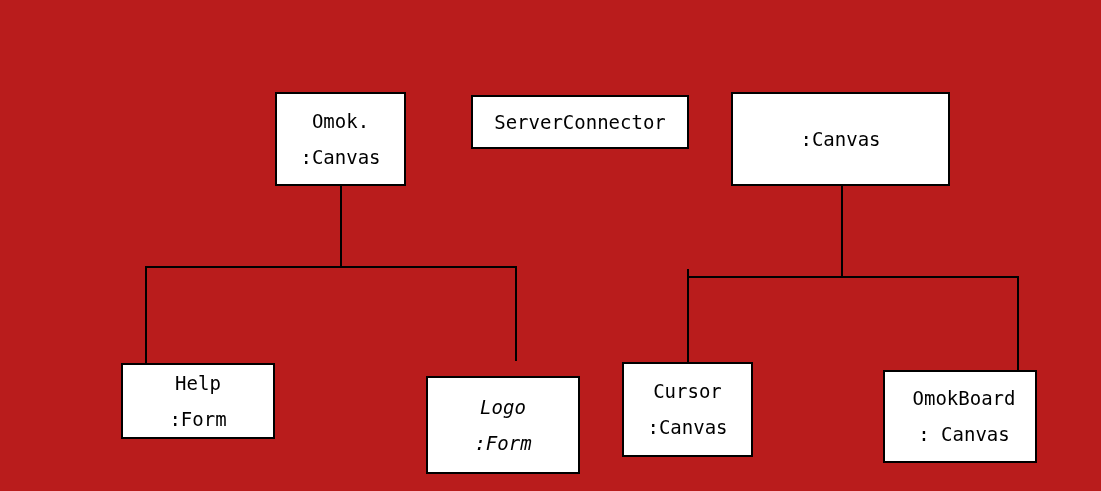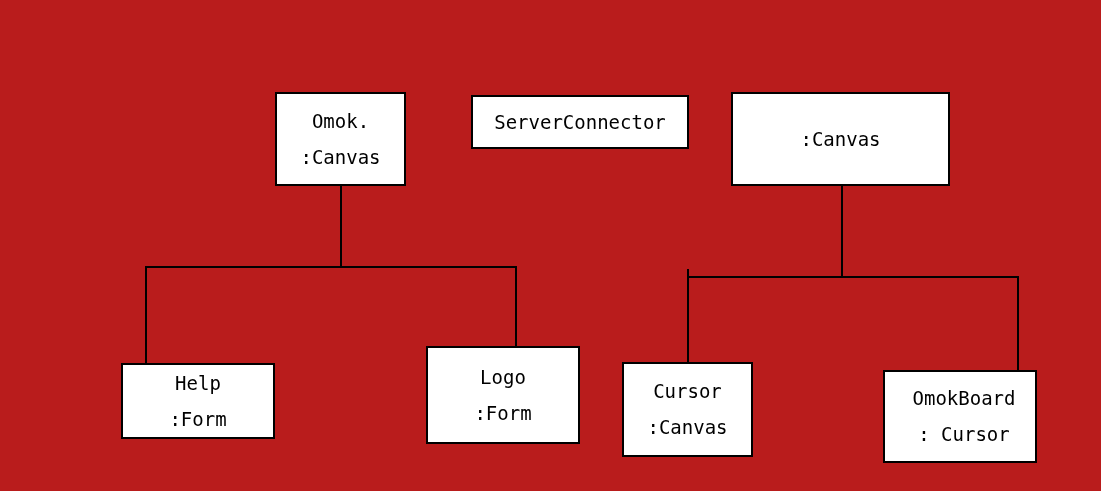--- a/index.html
+++ b/index.html
@@ -69,25 +69,25 @@
     <div class="node single" style="left: 471px; top: 95px; width: 218px; height: 54px; border-color: rgb(0, 0, 0); text-align: center;">
       <div class="node-line">ServerConnector</div>
     </div>
     <div class="node" style="left: 731px; top: 92px; width: 219px; height: 94px; border-color: rgb(0, 0, 0);">
       <div class="node-line">:Canvas</div>
     </div>
     <div class="node" style="left: 121px; top: 363px; width: 154px; height: 76px; border-color: rgb(0, 0, 0);">
       <div class="node-line line-top">Help</div>
       <div class="node-line">:Form</div>
     </div>
-    <div class="node" style="left: 426px; top: 346px; width: 154px; height: 98px; border-color: rgb(0, 0, 0);">
+    <div class="node" style="left: 426px; top: 376px; width: 154px; height: 98px; border-color: rgb(0, 0, 0); font-style: italic;">
       <div class="node-line line-top">Logo</div>
       <div class="node-line">:Form</div>
     </div>
     <div class="node" style="left: 622px; top: 362px; width: 131px; height: 95px; border-color: rgb(0, 0, 0); justify-content: center;">
       <div class="node-line line-top">Cursor</div>
       <div class="node-line">:Canvas</div>
     </div>
     <div class="node" style="left: 883px; top: 370px; width: 154px; height: 93px; border-color: rgb(0, 0, 0); padding-left: 8px;">
       <div class="node-line line-top">OmokBoard</div>
-      <div class="node-line">: Cursor</div>
+      <div class="node-line">: Canvas</div>
     </div>
   </div>
 
 </body></html>

